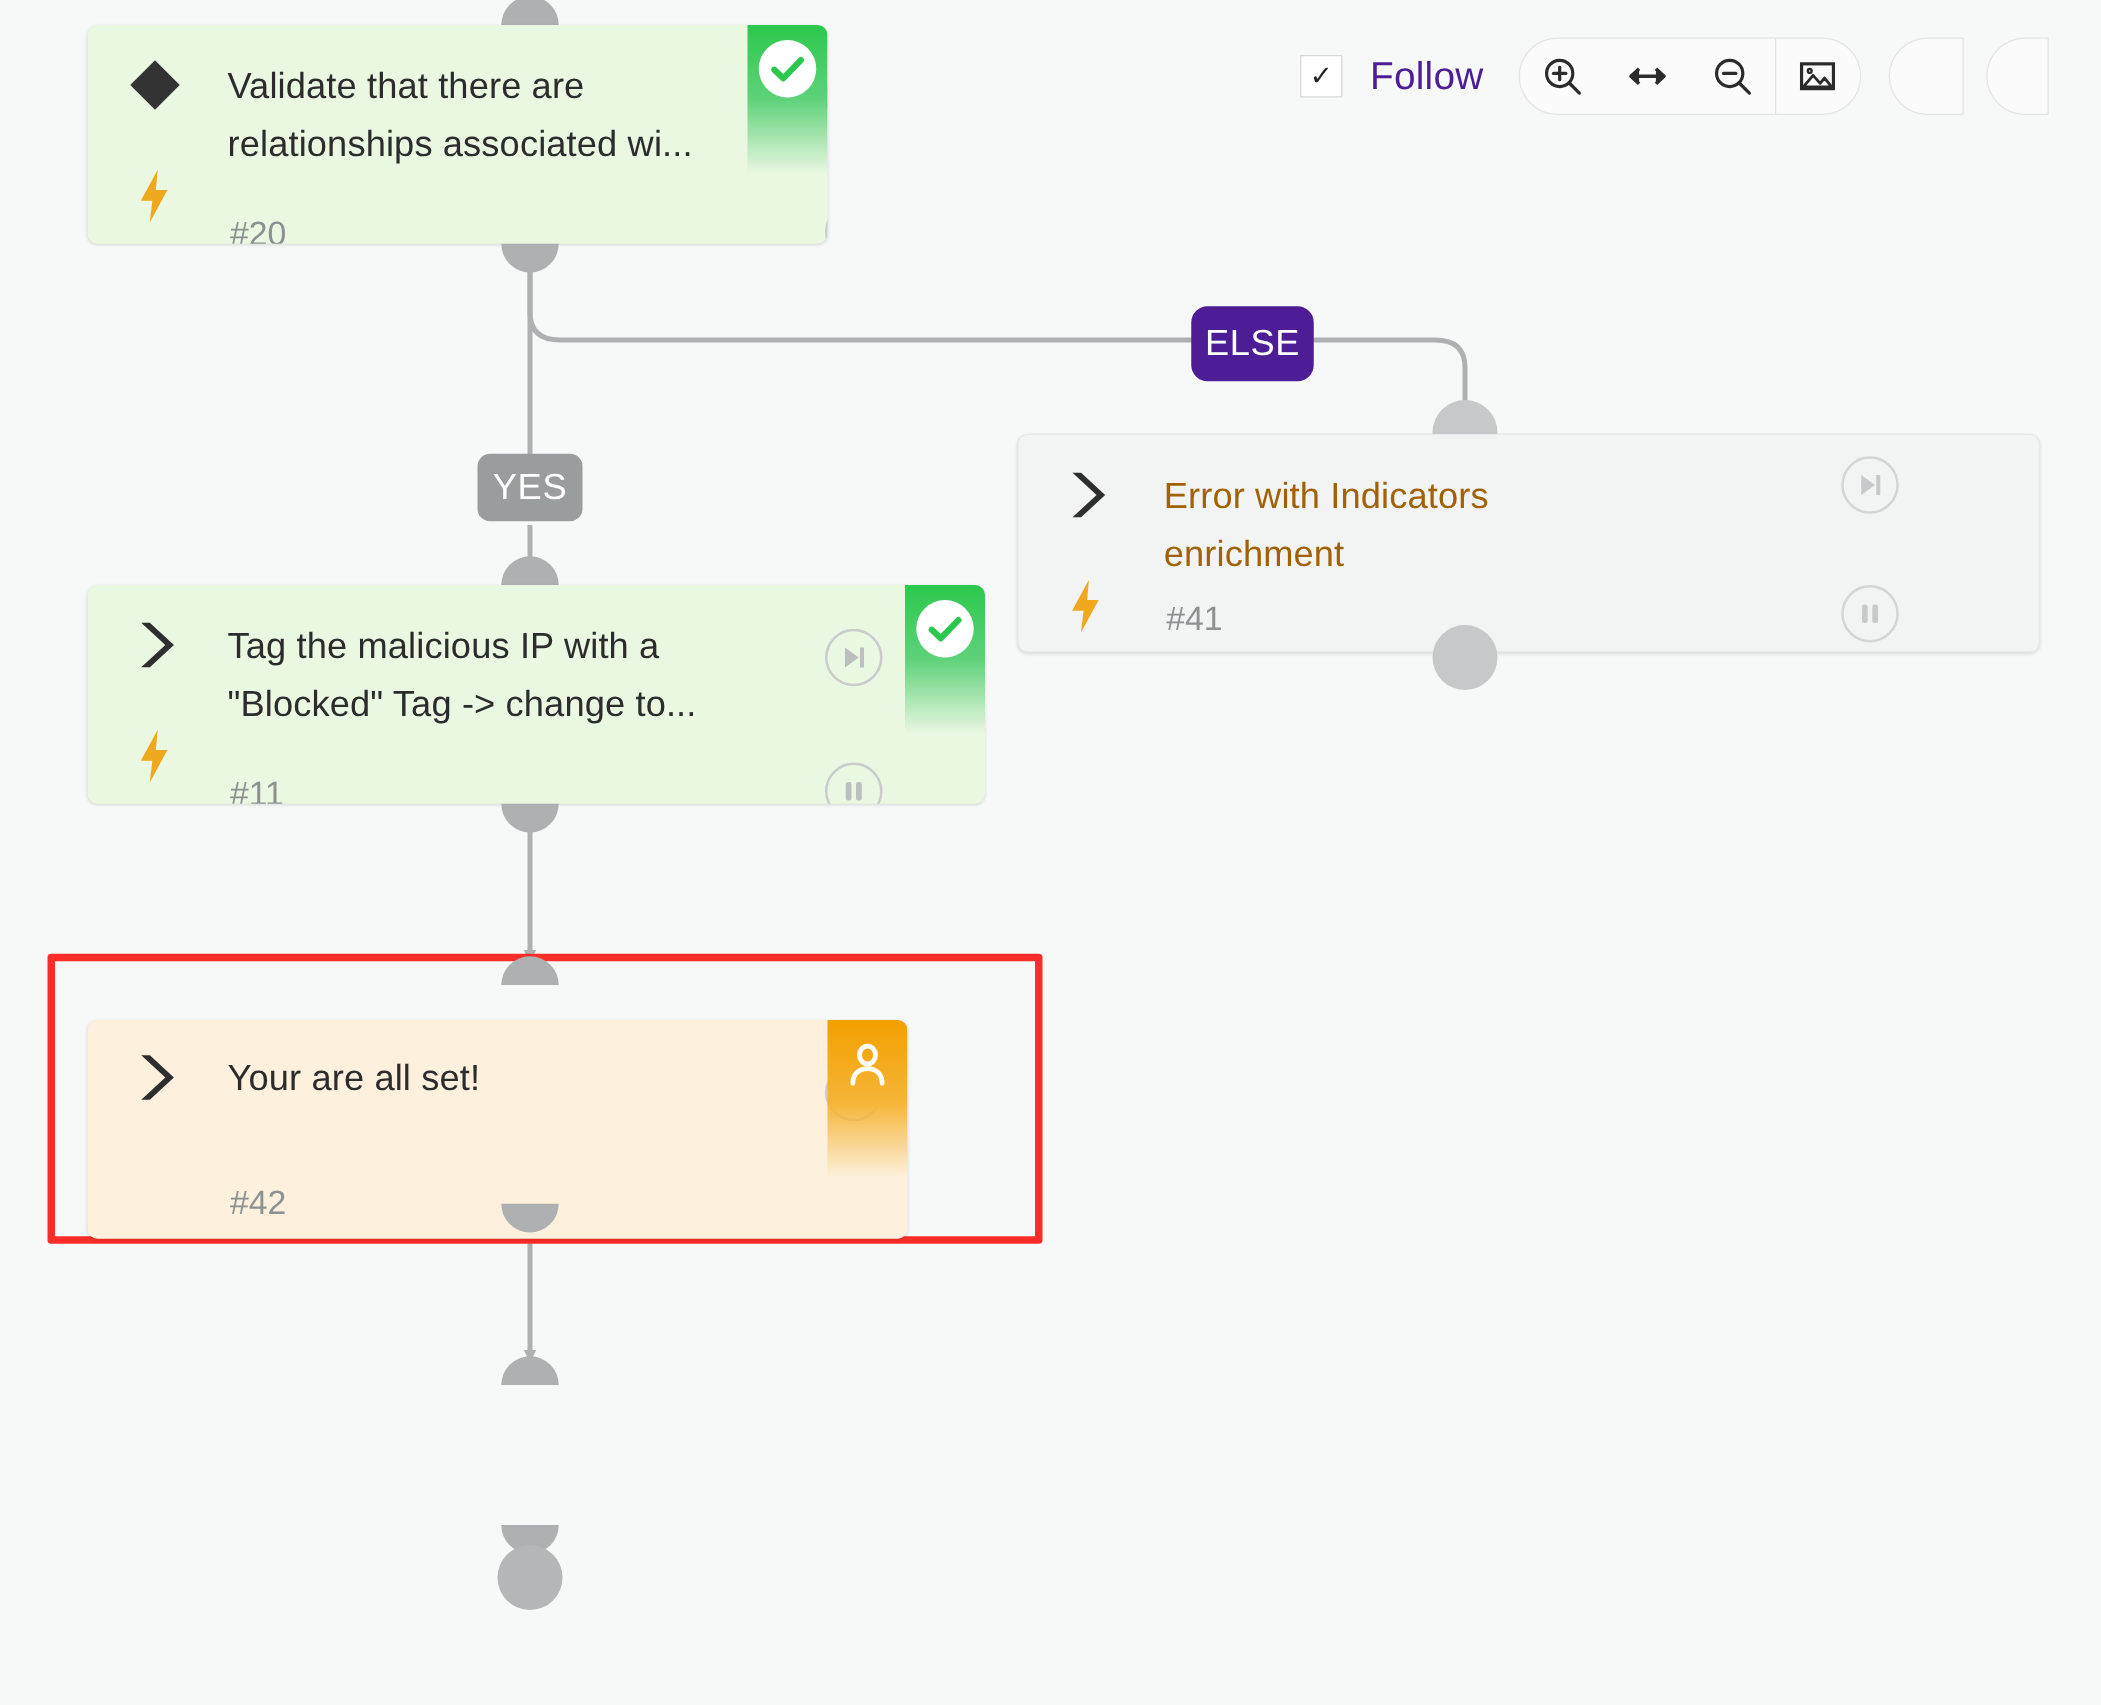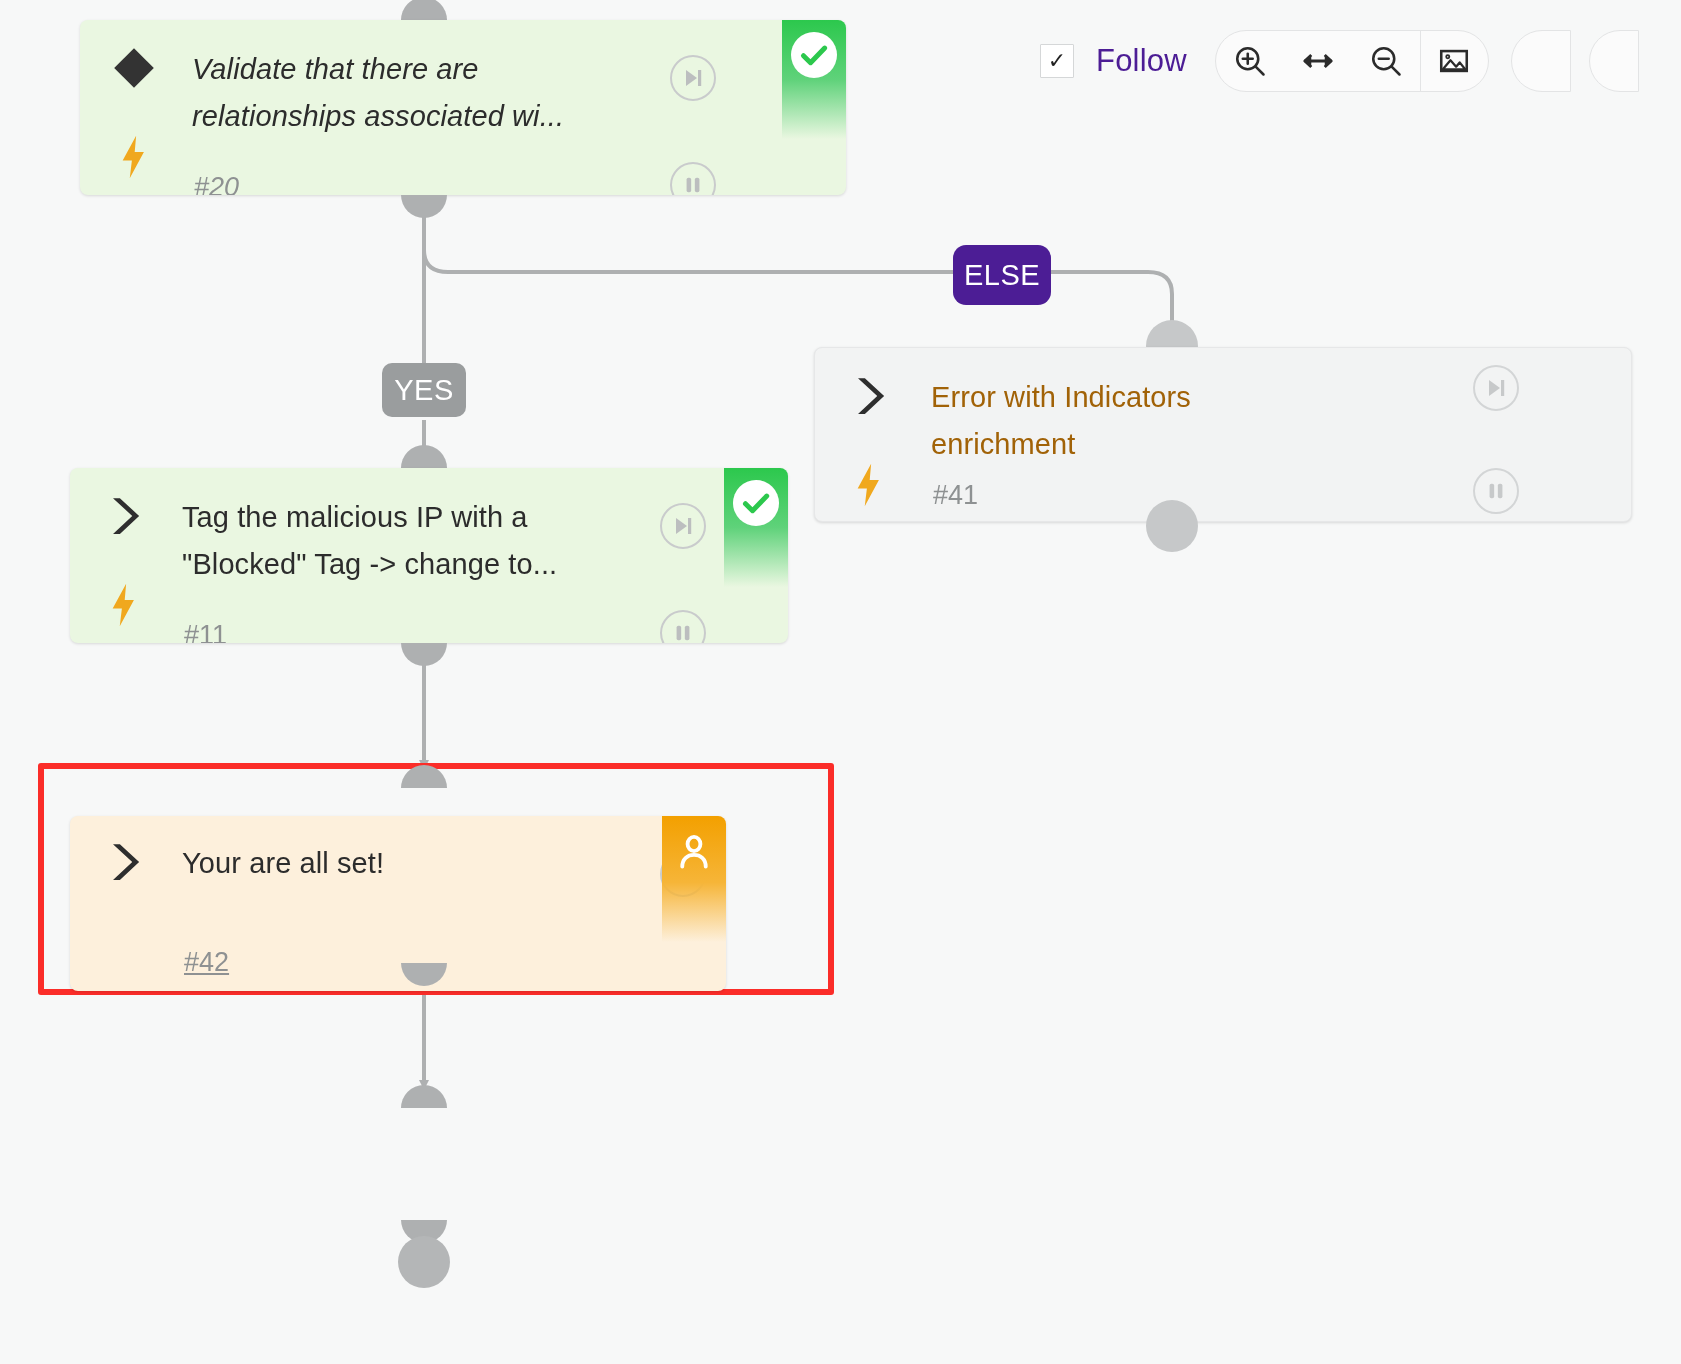--- a/index.html
+++ b/index.html
@@ -241,21 +241,21 @@
           <path d="M4,18 L9.5,11.5 L13.5,16 L16,13 L20,18 z" fill="#ffffff" stroke="#2b2b2b" stroke-width="1.6" stroke-linejoin="round"></path>
         </svg>
       </div>
     </div>
 
     <div class="pill-stub"></div>
     <div class="pill-stub2"></div>
   </div>
 
   <div class="knob-top" style="left:401px;top:-3px;"></div>
-  <div class="node node-green" style="left:80px; top:20px; width:766px; height:175px;font-style:italic;">
+  <div class="node node-green" style="left:70px; top:20px; width:592px; height:175px;">
     <div class="node-icon">
       <svg width="46" height="46" viewBox="0 0 46 46">
           <rect x="9" y="9" width="28" height="28" transform="rotate(45 23 23)" fill="#333333"></rect>
         </svg>
     </div>
     <div class="node-bolt">
       <svg width="34" height="46" viewBox="0 0 24 32">
           <path d="M13.5,1 L4,18.5 L10.5,18.5 L9,31 L19,12.5 L12.5,12.5 z" fill="#f0a81e"></path>
         </svg>
     </div>
@@ -370,21 +370,21 @@
   <div class="knob-top" style="left:401px;top:765px;"></div>
   <div class="node node-orange" style="left:70px; top:816px; width:656px; height:175px;">
     <div class="node-icon" style="top:22px;">
       <svg width="40" height="44" viewBox="0 0 28 32">
           <path d="M6,3 L20,16 L6,29 L11,29 L25,16 L11,3 z" fill="#2e2e2e"></path>
         </svg>
     </div>
     <div class="node-title" style="top:24px;">
       <div>Your are all set!</div>
     </div>
-    <div class="node-id" style="top:131px;text-decoration:underline;">#42</div>
+    <div class="node-id" style="top:131px;">#42</div>
     <div class="circle-btn" style="left:590px;top:35px;">
       <svg width="24" height="24" viewBox="0 0 24 24">
         <path d="M5,4 L16,12 L5,20 z" fill="#cfb796"></path>
           <rect x="17" y="4" width="3.2" height="16" fill="#cfb796"></rect>
       </svg>
     </div>
     <div class="status-strip strip-orange">
       <div style="display:flex;align-items:center;justify-content:center;width:46px;height:46px;">
         <svg width="44" height="44" viewBox="0 0 24 24" fill="none">
           <ellipse cx="12" cy="8.2" rx="3.5" ry="3.9" stroke="#ffffff" stroke-width="2.1"></ellipse>

